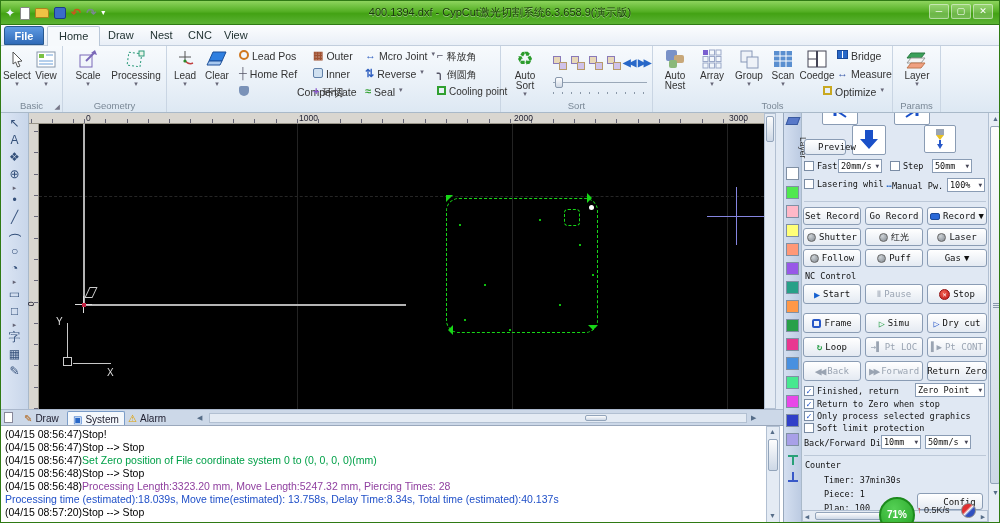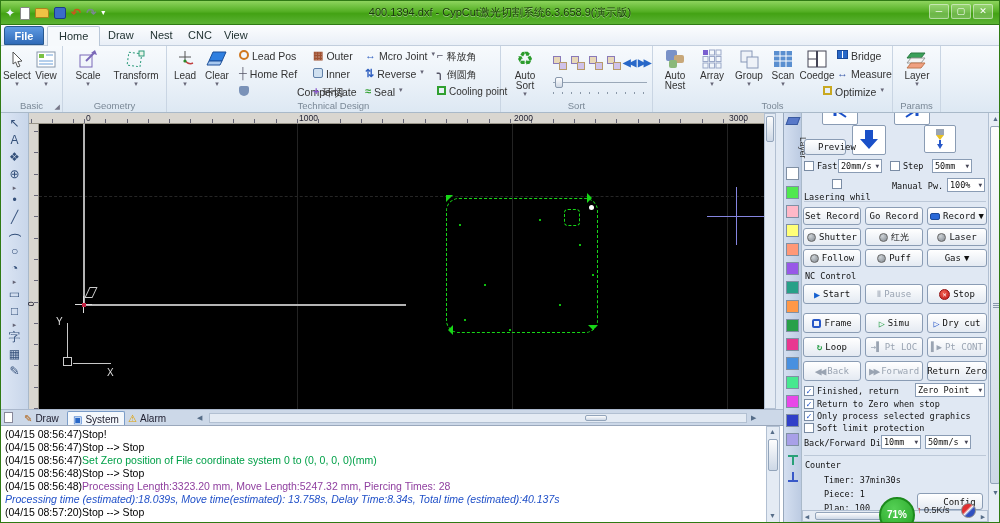--- a/index.html
+++ b/index.html
@@ -203,21 +203,21 @@
         <span class="blabel">Scale</span>
           <span class="caret">▾</span>
       </div>
       <div class="bigbtn" style="left:46px;width:54px;">
         <span class="bicon">
           <svg width="22" height="20">
               <rect x="3" y="4" width="13" height="13" fill="none" stroke="#2a9a7a" stroke-dasharray="2 2" transform="rotate(8 9 10)"></rect>
               <rect x="14" y="2" width="5" height="5" fill="#e8f4e8" stroke="#2a9a7a"></rect>
             </svg>
         </span>
-        <span class="blabel">Transform</span>
+        <span class="blabel">Processing</span>
           <span class="caret">▾</span>
       </div>
       <span class="glabel">Geometry</span>
     </div>
 
     <div class="rgroup" style="left:166px;width:334px;">
       <div class="bigbtn" style="left:4px;width:28px;">
         <span class="bicon">
           <svg width="20" height="20">
               <line x1="10" y1="2" x2="10" y2="12" stroke="#555"></line>
@@ -288,21 +288,20 @@
       </div>
       <div class="sitem" style="left:270px;top:22px;font-size:10px;">
         <span class="ic glyph" style="color:#556;">╮</span>
         <span>倒圆角</span>
       </div>
       <div class="sitem" style="left:270px;top:40px;font-size:10px;">
         <span class="ic" style="width:9px;height:9px;border:2px solid #30a030;"></span>
         <span>Cooling point</span>
       </div>
 
-      <span class="glabel">Technical Design</span>
     </div>
 
     <div class="rgroup" style="left:500px;width:152px;">
       <div class="bigbtn" style="left:4px;width:40px;">
         <span class="bicon" style="font-size:19px;color:#2c9c2c;">♻</span>
         <span class="blabel">Auto Sort</span>
           <span class="caret">▾</span>
       </div>
       <div class="sort-pair" style="left:52px;">
           <i></i>
@@ -517,21 +516,21 @@
     <span class="sarrow" style="left:750px;top:4px;">▶</span>
   </div>
 
   <div class="log">
     <div>
         <div class="logline"><span style="color: rgb(0, 0, 0);">(04/15 08:56:47)</span><span style="color: rgb(0, 0, 0);">Stop!</span></div>
         <div class="logline"><span style="color: rgb(0, 0, 0);">(04/15 08:56:47)</span><span style="color: rgb(0, 0, 0);">Stop --&gt; Stop</span></div>
         <div class="logline"><span style="color: rgb(0, 0, 0);">(04/15 08:56:47)</span><span style="color: rgb(0, 160, 72);">Set Zero position of File coordinate system 0 to (0, 0, 0, 0)(mm)</span></div>
         <div class="logline"><span style="color: rgb(0, 0, 0);">(04/15 08:56:48)</span><span style="color: rgb(0, 0, 0);">Stop --&gt; Stop</span></div>
         <div class="logline"><span style="color: rgb(0, 0, 0);">(04/15 08:56:48)</span><span style="color: rgb(144, 64, 160);">Processing Length:3323.20 mm,  Move Length:5247.32 mm,  Piercing Times: 28</span></div>
-        <div class="logline"><span style="color: rgb(0, 0, 0);"></span><span style="color: rgb(32, 80, 200); font-style: italic;">Processing time (estimated):18.039s, Move time(estimated): 13.758s,  Delay Time:8.34s,  Total time (estimated):40.137s</span></div>
+        <div class="logline"><span style="color: rgb(0, 0, 0);"></span><span style="color: rgb(32, 80, 200);">Processing time (estimated):18.039s, Move time(estimated): 13.758s,  Delay Time:8.34s,  Total time (estimated):40.137s</span></div>
         <div class="logline"><span style="color: rgb(0, 0, 0);">(04/15 08:57:20)</span><span style="color: rgb(0, 0, 0);">Stop --&gt; Stop</span></div>
       </div>
   </div>
   <div class="vscroll2">
     <span class="sarrow" style="left:2px;top:1px;">▲</span>
     <div class="cthumb" style="position:absolute;left:1px;top:12px;width:10px;height:32px;"></div>
     <span class="sarrow" style="left:2px;top:85px;">▼</span>
   </div>
 
   <div class="rightcol">
@@ -607,21 +606,21 @@
       </div>
       <div class="cb" style="left:88px;top:48px;">
         <span class="cbbox"></span>
         <span>Step</span>
       </div>
       <div class="combo" style="left:130px;top:46px;width:40px;">
         <span>50mm</span>
           <span class="ca">▼</span>
       </div>
 
-      <div class="cb" style="left:2px;top:66px;flex-direction:column;">
+      <div class="cb" style="left:2px;top:66px;">
         <span class="cbbox"></span>
         <span>Lasering whil</span>
         <span style="color:#2868c8;font-weight:bold;">…</span>
       </div>
       <span class="rlbl" style="left:90px;top:68px;">Manual Pw.</span>
       <div class="combo" style="left:145px;top:65px;width:38px;">
         <span>100%</span>
           <span class="ca">▼</span>
       </div>
 

